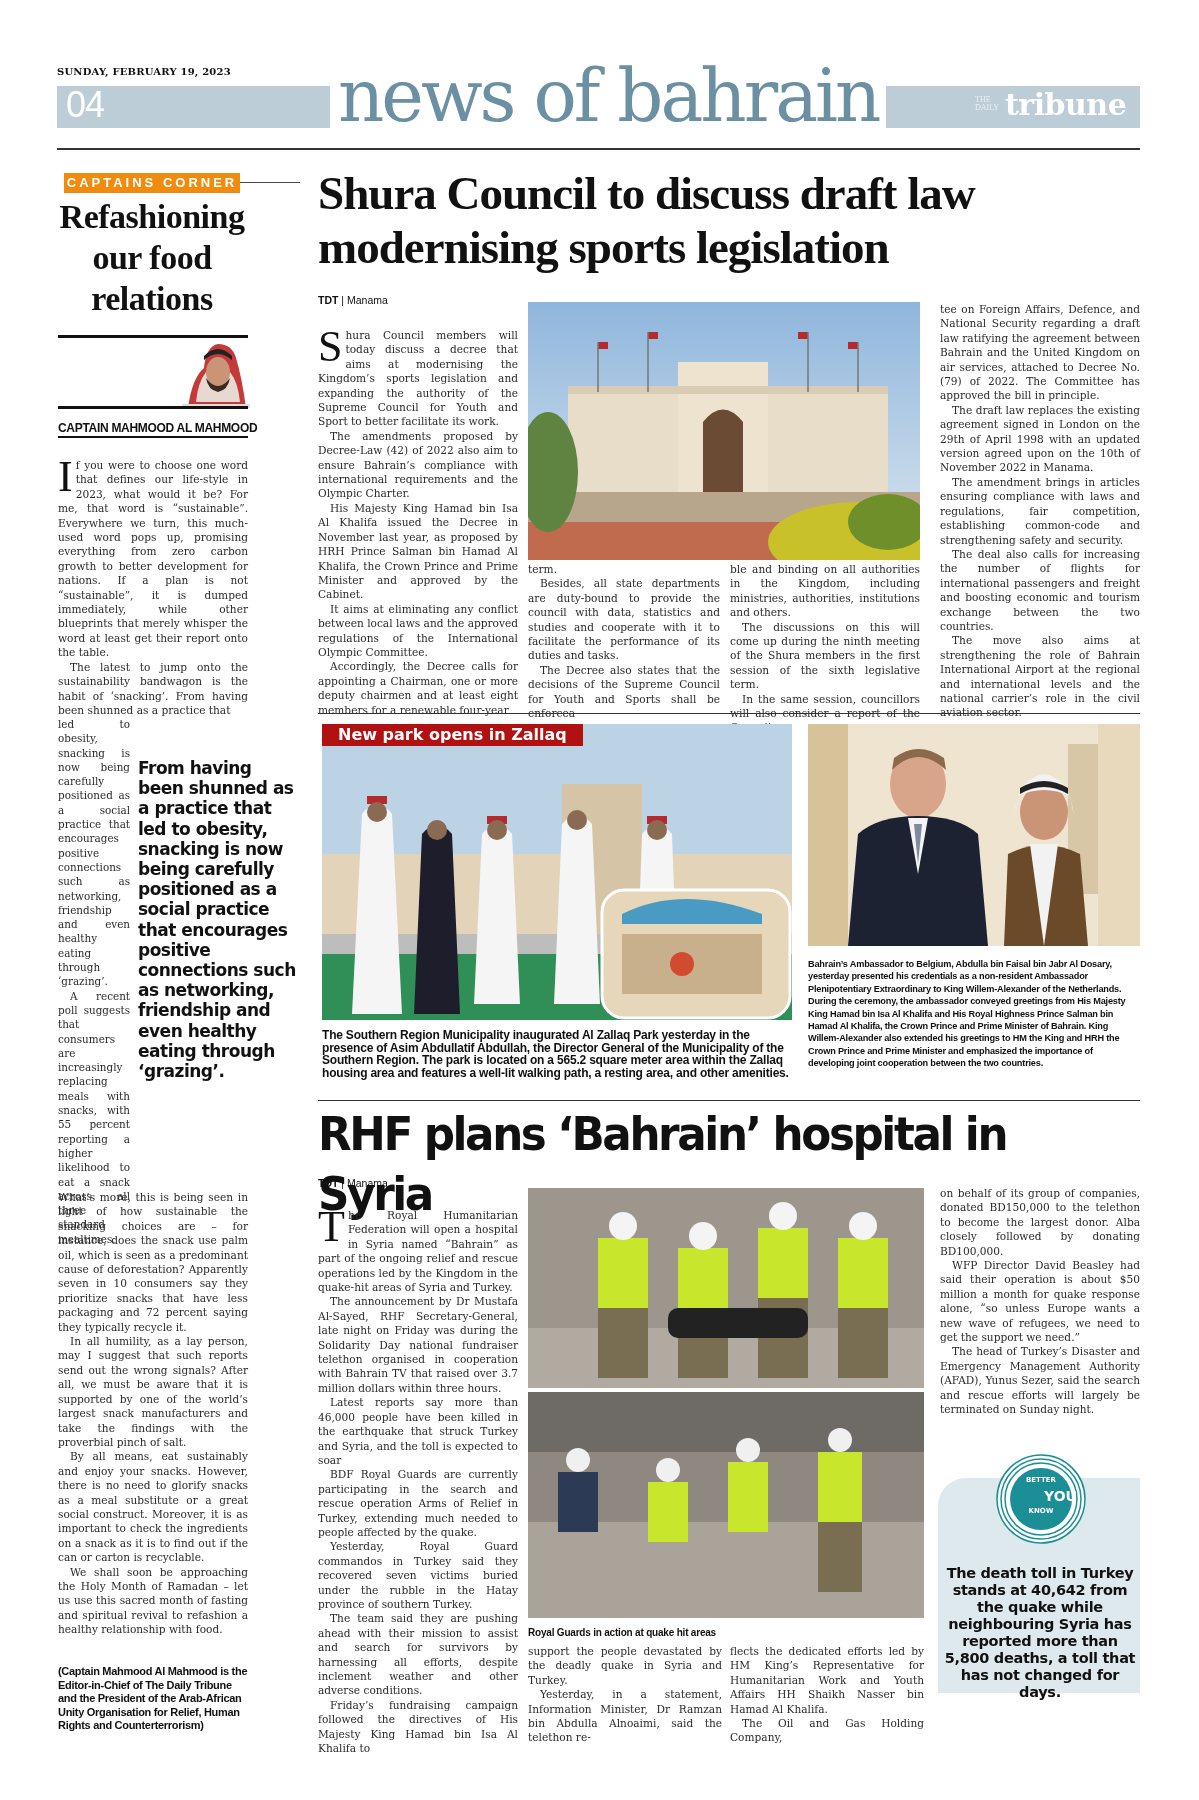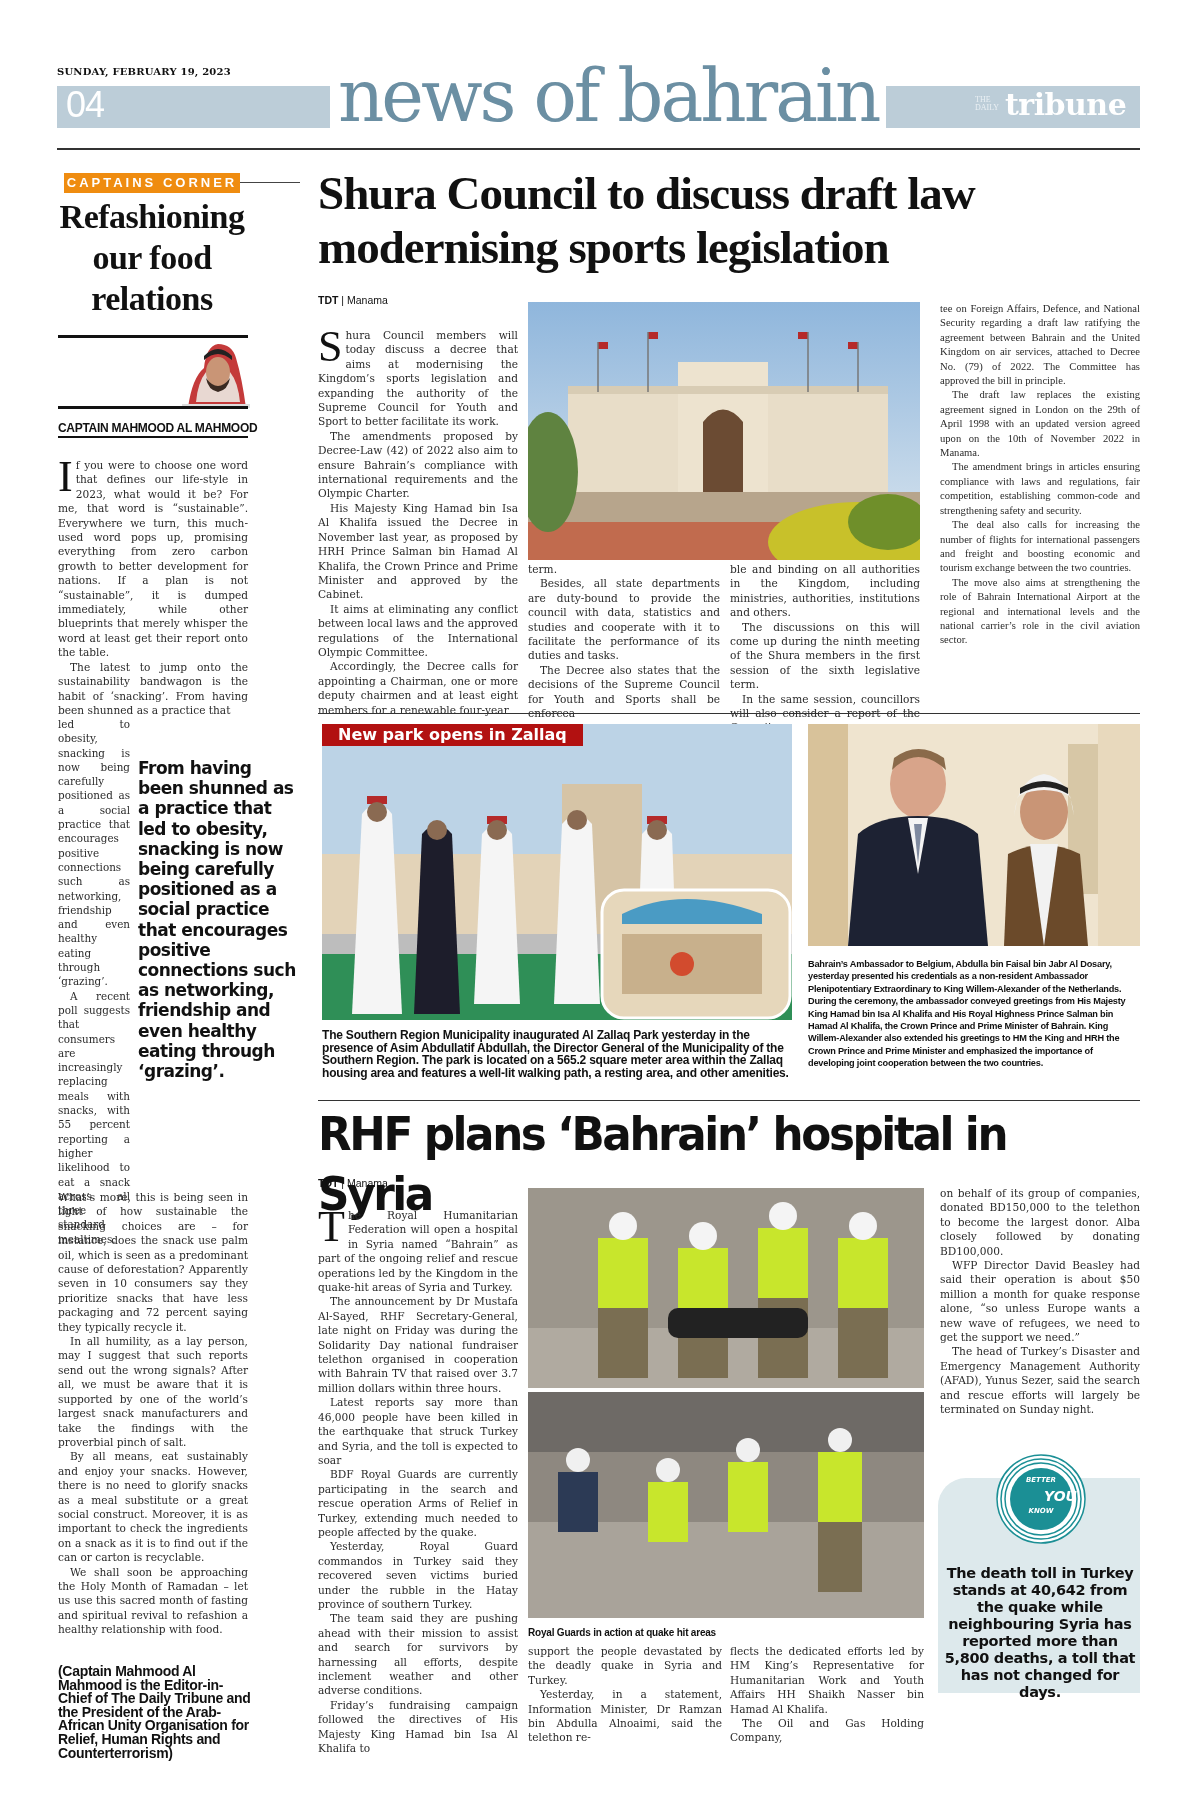--- a/index.html
+++ b/index.html
@@ -23,37 +23,37 @@
   .col-head { left: 57px; top: 196px; width: 190px; text-align: center; font-family: "Liberation Serif", serif; font-size: 34px; line-height: 41px; color: #111; letter-spacing: -0.5px; }
   .hr-thick { height: 3px; background: #111; }
   .hr-thin { height: 2px; background: #111; }
   .author-photo { left: 182px; top: 338px; width: 68px; height: 70px; }
   .byline { left: 58px; top: 421px; font-size: 12px; font-weight: bold; letter-spacing: -0.3px; color: #111; font-family: "Liberation Sans", sans-serif; }
   .body { font-family: "DejaVu Serif", serif; font-size: 10.6px; line-height: 14.4px; color: #2a2a2a; text-align: justify; }
   .body p { text-indent: 12px; }
   .body p.first { text-indent: 0; }
   .dropcap { float: left; font-family: "Liberation Serif", serif; font-size: 44px; line-height: 36px; padding-right: 3px; margin-top: 1px; color: #111; }
   .pullquote { left: 138px; top: 758px; width: 160px; font-family: "DejaVu Sans", sans-serif; font-weight: bold; font-size: 17px; line-height: 20.2px; color: #111; letter-spacing: -0.5px; }
-  .note { left: 58px; top: 1665px; width: 195px; font-family: "Liberation Sans", sans-serif; font-weight: bold; font-size: 14px; line-height: 13.6px; color: #111; letter-spacing: -0.3px; }
+  .note { left: 58px; top: 1665px; width: 195px; font-family: "Liberation Sans", sans-serif; font-weight: bold; font-size: 11px; line-height: 13.6px; color: #111; letter-spacing: -0.3px; }
 
   
   .h1 { font-family: "Liberation Serif", serif; color: #111; font-weight: bold; letter-spacing: -1px; }
   .dateline { font-family: "Liberation Sans", sans-serif; font-size: 10.5px; color: #111; }
   .dateline b { font-weight: bold; }
 
   
   .img { overflow: hidden; }
   .caption { font-family: "Liberation Sans", sans-serif; font-weight: bold; font-size: 12px; line-height: 12.6px; color: #111; letter-spacing: -0.2px; }
   .label-red { background: #b21111; color: #fff; font-family: "DejaVu Sans", sans-serif; font-weight: bold; font-size: 16px; padding: 0 16px; height: 22px; line-height: 22px; }
 
   .rule-mid { height: 1px; background: #333; }
 
   
   .byk-box { left: 938px; top: 1478px; width: 202px; height: 215px; background: #dde9ec; border-radius: 28px 0 0 0; }
-  .byk-circle { left: 996px; top: 1454px; width: 90px; height: 90px; border-radius: 50%; font-style: italic; }
+  .byk-circle { left: 996px; top: 1454px; width: 90px; height: 90px; border-radius: 50%; }
   .byk-text { left: 940px; top: 1565px; width: 200px; text-align: center; font-family: "DejaVu Sans", sans-serif; font-weight: bold; font-size: 14.5px; line-height: 17px; color: #111; letter-spacing: -0.3px; }
 </style>
 </head>
 <body>
 
 <div class="abs date">SUNDAY, FEBRUARY 19, 2023</div>
 <div class="abs band"></div>
 <div class="abs pageno">04</div>
 <div class="abs section-title">news of bahrain</div>
 <div class="abs logo-small">
@@ -147,21 +147,21 @@
 <div class="abs body" style="left:528px;top:562px;width:192px;">
   <p class="first">term.</p>
   <p>Besides, all state departments are duty-bound to provide the council with data, statistics and studies and cooperate with it to facilitate the performance of its duties and tasks.</p>
   <p>The Decree also states that the decisions of the Supreme Council for Youth and Sports shall be enforcea-</p>
 </div>
 <div class="abs body" style="left:730px;top:562px;width:190px;">
   <p class="first">ble and binding on all authorities in the Kingdom, including ministries, authorities, institutions and others.</p>
   <p>The discussions on this will come up during the ninth meeting of the Shura members in the first session of the sixth legislative term.</p>
   <p>In the same session, councillors will also consider a report of the Commit-</p>
 </div>
-<div class="abs body" style="left:940px;top:302px;width:200px;font-family:Liberation Serif, serif;">
+<div class="abs body" style="left:940px;top:302px;width:200px;">
   <p class="first">tee on Foreign Affairs, Defence, and National Security regarding a draft law ratifying the agreement between Bahrain and the United Kingdom on air services, attached to Decree No. (79) of 2022. The Committee has approved the bill in principle.</p>
   <p>The draft law replaces the existing agreement signed in London on the 29th of April 1998 with an updated version agreed upon on the 10th of November 2022 in Manama.</p>
   <p>The amendment brings in articles ensuring compliance with laws and regulations, fair competition, establishing common-code and strengthening safety and security.</p>
   <p>The deal also calls for increasing the number of flights for international passengers and freight and boosting economic and tourism exchange between the two countries.</p>
   <p>The move also aims at strengthening the role of Bahrain International Airport at the regional and international levels and the national carrier’s role in the civil aviation sector.</p>
 </div>
 
 <div class="abs rule-mid" style="left:318px;top:713px;width:822px;"></div>
 
 <div class="abs img" style="left:322px;top:724px;width:470px;height:296px;">

